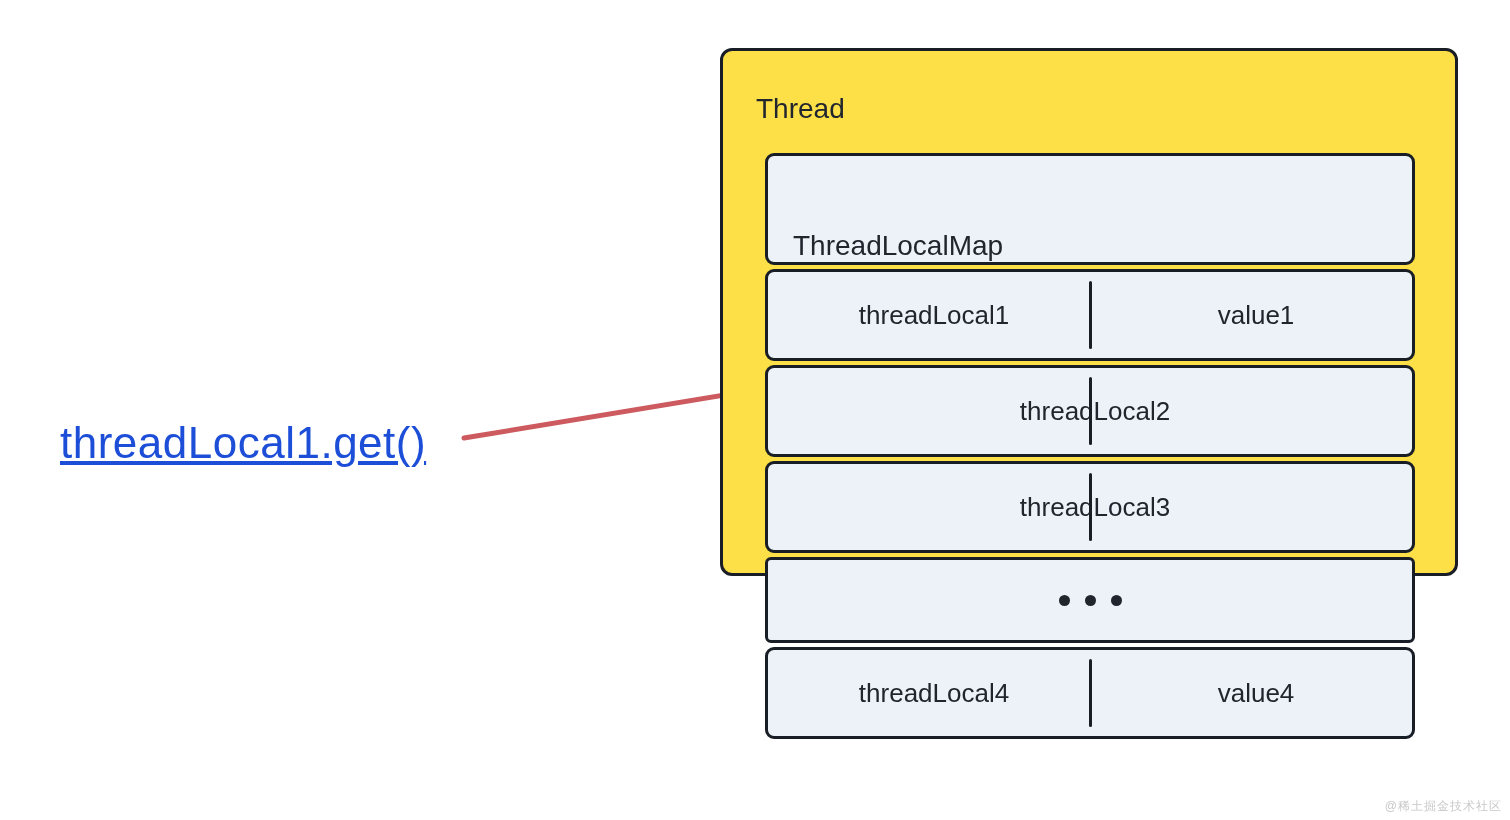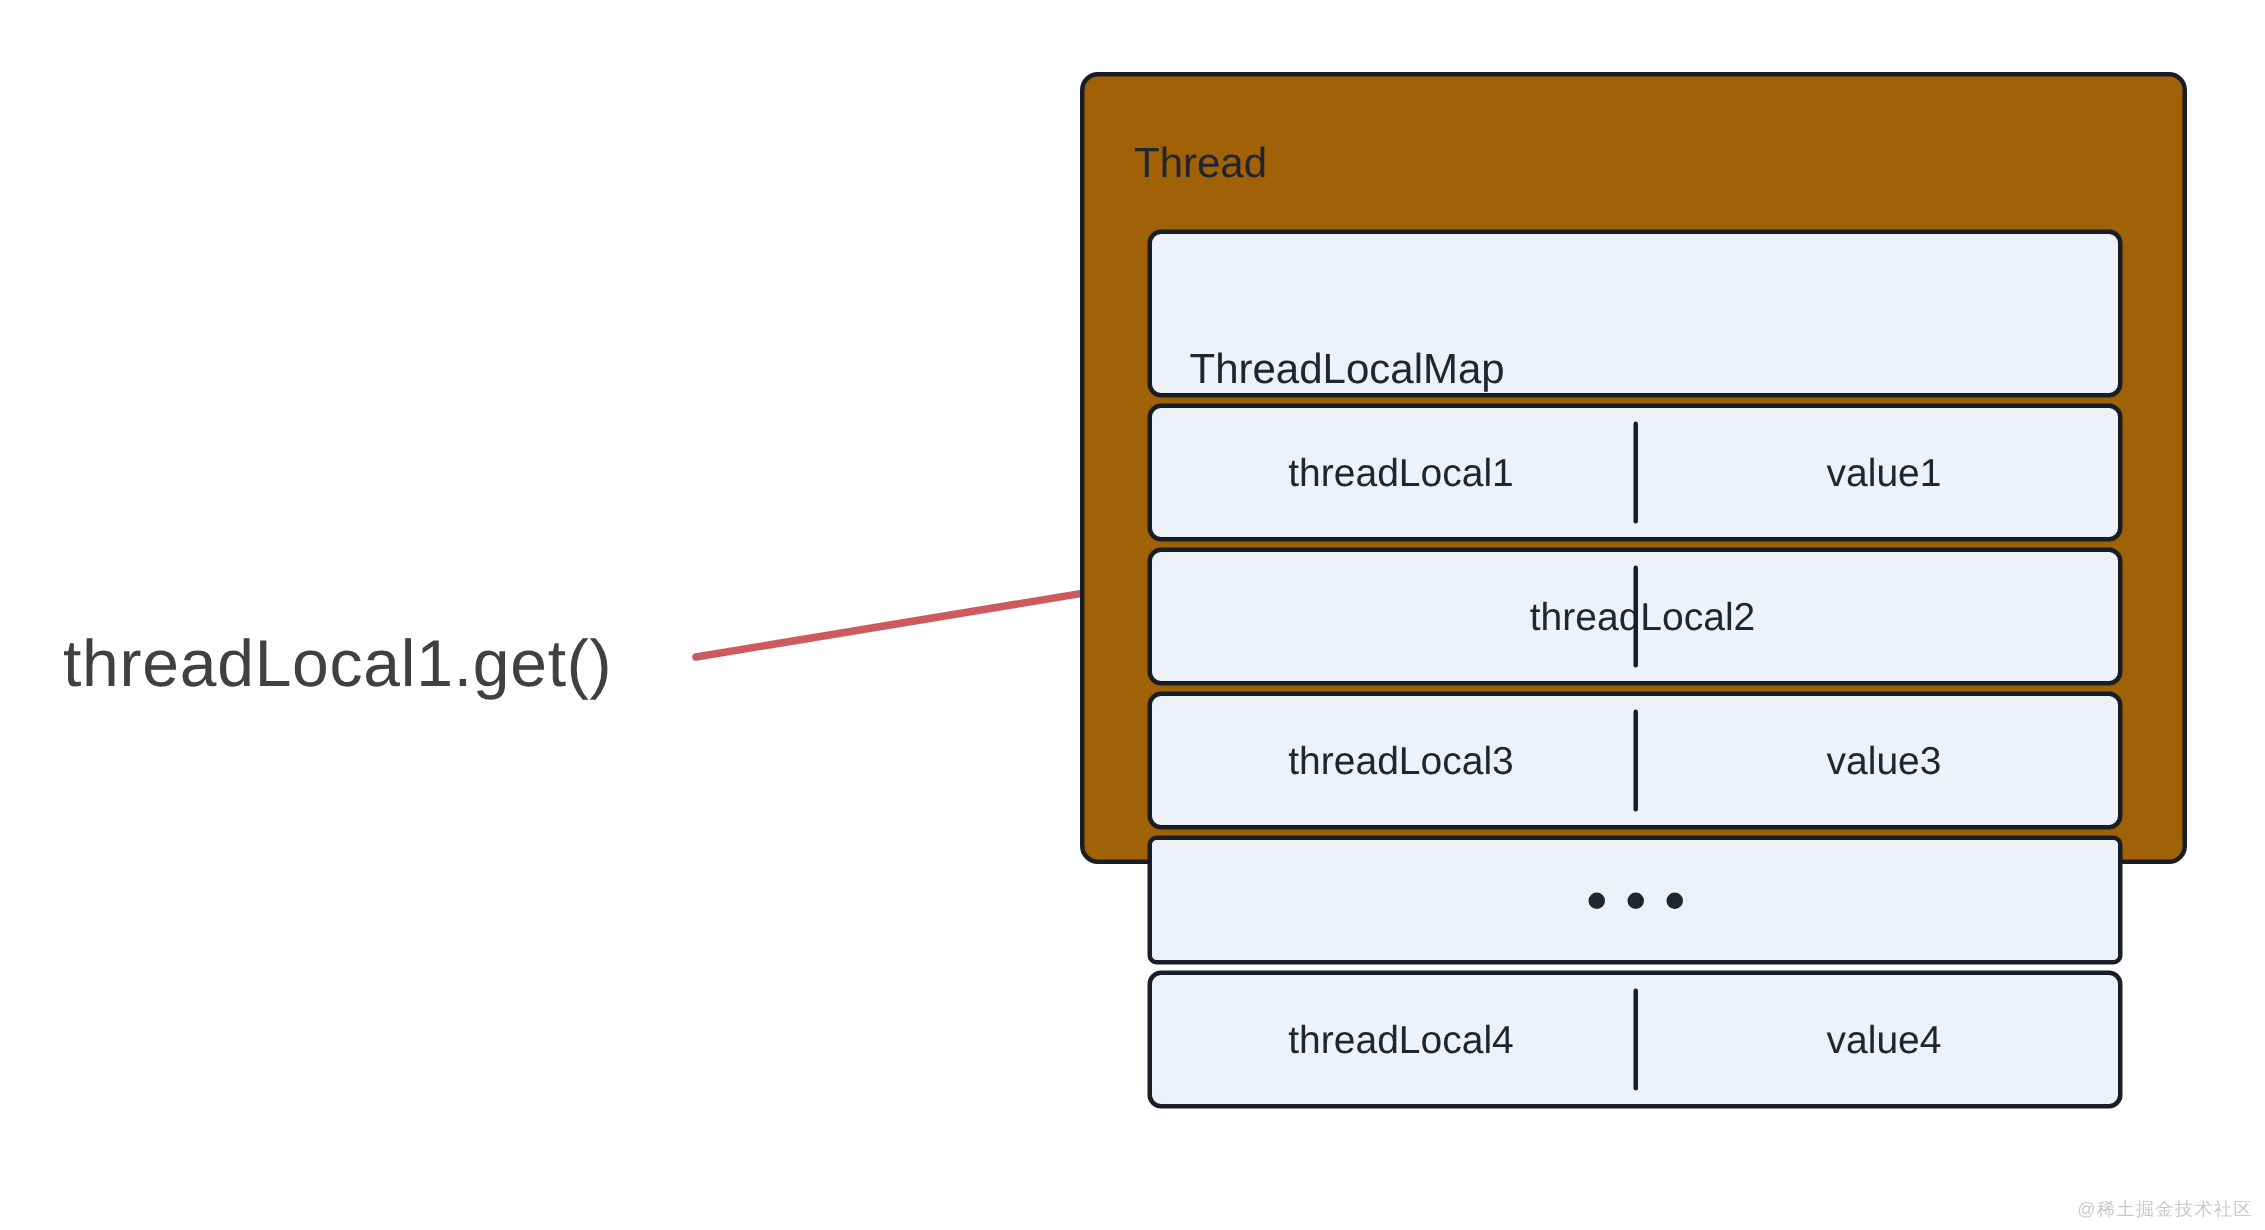--- a/index.html
+++ b/index.html
@@ -10,41 +10,42 @@
   }
   .stage {
     position: relative;
     width: 1510px;
     height: 820px;
     background: #ffffff;
     overflow: hidden;
   }
   .caller {
     position: absolute;
-    left: 42px;
+    left: 60px;
     top: 418px;
     font-size: 44px;
-    color: #404040;
+    color: #1d4ed8;
     letter-spacing: 0.5px;
     white-space: nowrap;
+    text-decoration: underline;
   }
   .arrow-layer {
     position: absolute;
     left: 0;
     top: 0;
     pointer-events: none;
   }
   .thread-box {
     position: absolute;
     left: 720px;
     top: 48px;
     width: 738px;
     height: 528px;
     box-sizing: border-box;
-    background: #a16207;
+    background: #fde047;
     border: 3px solid #191d26;
     border-radius: 12px;
   }
   .thread-title {
     position: absolute;
     left: 33px;
     top: 42px;
     font-size: 28px;
     color: #21252e;
   }
@@ -154,21 +155,20 @@
       </div>
 
       <div class="entry-row">
         <div class="entry-cell">threadLocal2</div>
         <div class="cell-divider"></div>
       </div>
 
       <div class="entry-row">
         <div class="entry-cell">threadLocal3</div>
         <div class="cell-divider"></div>
-        <div class="entry-cell">value3</div>
       </div>
 
       <div class="ellipsis-row">
         <span class="dot"></span>
         <span class="dot"></span>
         <span class="dot"></span>
       </div>
 
       <div class="entry-row">
         <div class="entry-cell">threadLocal4</div>

